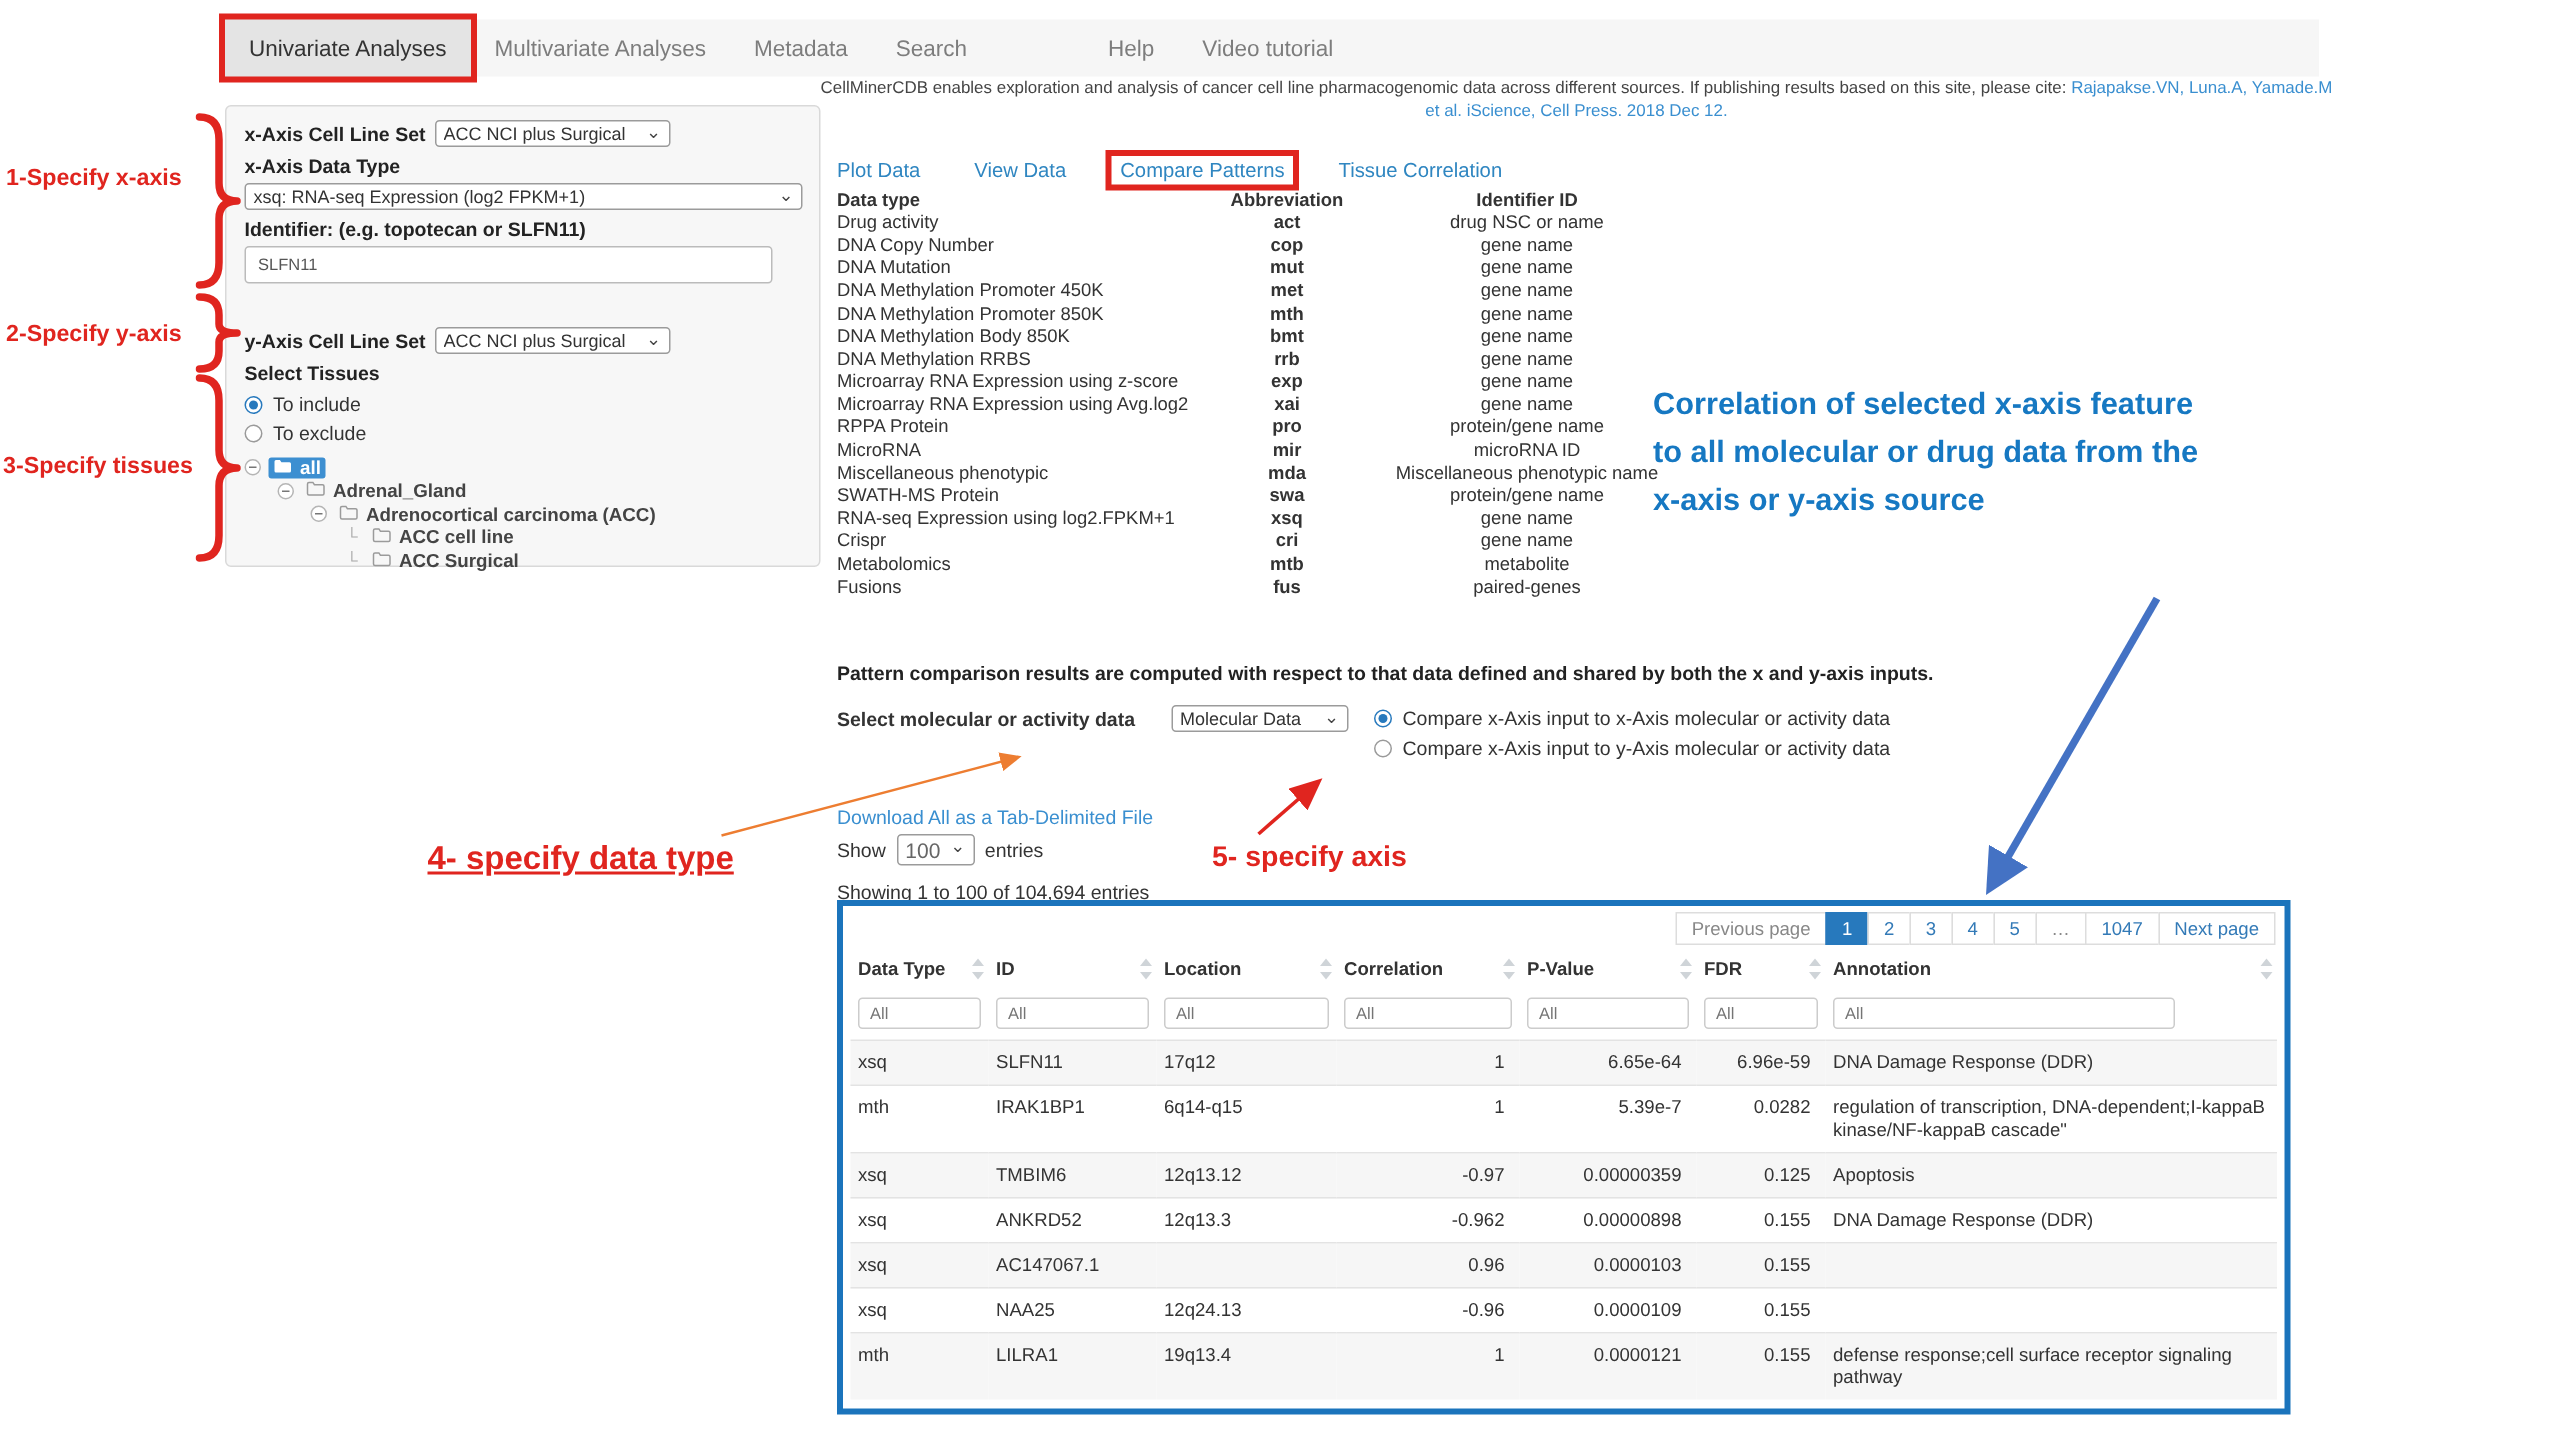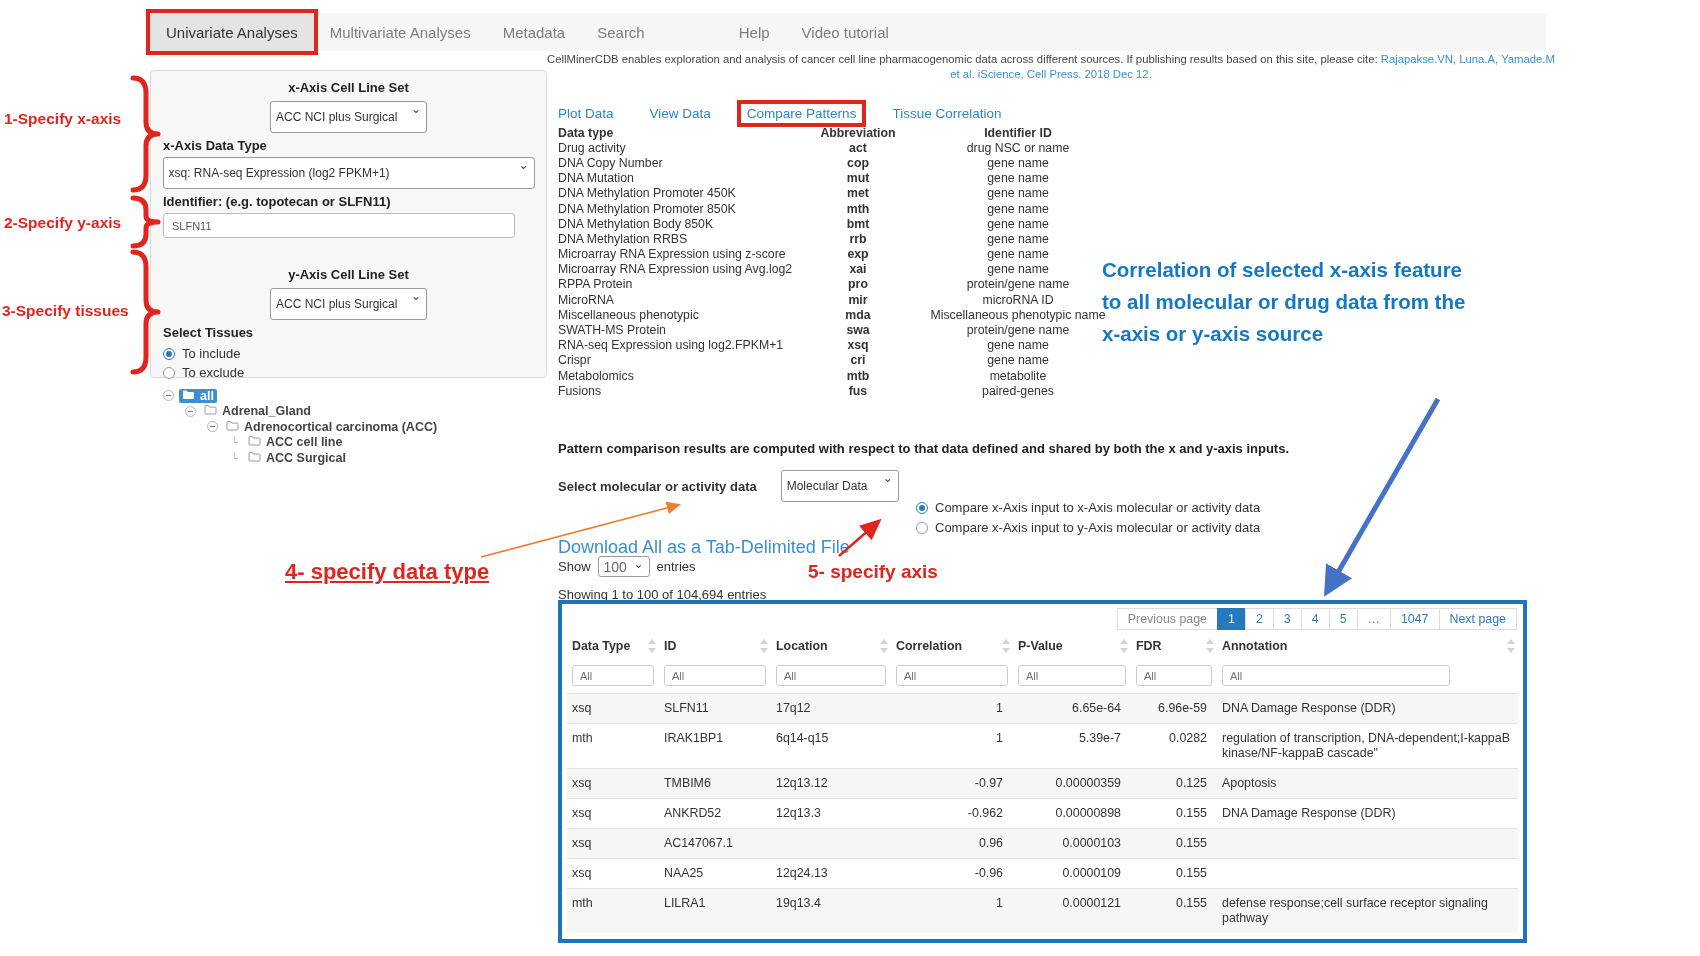--- a/index.html
+++ b/index.html
@@ -13,23 +13,23 @@
     background:#f6f6f6; display:flex; align-items:stretch; }
   .nav-item { padding:0 16px; display:flex; align-items:center; font-size:15px;
     color:#7d7d7d; white-space:nowrap; cursor:pointer; }
   .nav-item.active { background:#e4e4e4; color:#333; box-shadow:0 0 0 4px #e0251f; z-index:3; }
   .nav-item.gap { margin-left:62px; }
   
   .panel { position:absolute; left:150px; top:70px; width:397px; height:308px;
     background:#f7f7f7; border:1px solid #d9d9d9; border-radius:4px; padding:9px 12px;
     font-size:13px; color:#222; }
   .b { font-weight:bold; }
-  .row-inline { display:flex; align-items:center; gap:6px; margin-bottom:5px;flex-direction:column; }
+  .row-inline { display:flex; align-items:center; gap:6px; margin-bottom:5px; }
   select { font-size:12px; color:#333; background:#fff; border:1px solid #9b9b9b;
-    border-radius:3px; height:32px; padding:0 20px 0 5px; appearance:none;
+    border-radius:3px; height:18px; padding:0 20px 0 5px; appearance:none;
     -webkit-appearance:none; font-family:inherit; }
   .sel-wrap { position:relative; display:inline-block; }
   .sel-wrap::after { content:"⌄"; position:absolute; right:6px; top:1px; font-size:12px;
     color:#444; pointer-events:none; }
   .lbl-block { margin:4px 0 4px; }
   .wide-select { width:372px; }
   .id-input { width:352px; height:25px; border:1px solid #bbb; border-radius:3px;
     font-size:11px; color:#555; padding:0 8px; background:#fff; font-family:inherit; }
   .radio-line { display:flex; align-items:center; gap:7px; height:19px; font-size:13px; color:#333; }
   .radio { width:12px; height:12px; border-radius:50%; border:1px solid #9a9a9a;
@@ -58,23 +58,23 @@
   
   .dt-grid { position:absolute; left:558px; top:125px; font-size:12.3px; color:#333; }
   .dt-row { display:grid; grid-template-columns:255px 90px 230px; height:15.2px; align-items:center; }
   .dt-row .c2 { text-align:center; font-weight:bold; }
   .dt-row .c3 { text-align:center; }
   .dt-row.hdr { font-weight:bold; }
   
   .pattern-note { position:absolute; left:558px; top:441px; font-size:13px; font-weight:bold; color:#222; }
   .mol-row { position:absolute; left:558px; top:470px; display:flex; align-items:center; gap:24px;
     font-size:13px; }
-  .axis-radios { position:absolute; left:916px; top:469px; font-size:12.6px; color:#333;margin-top:29px; }
+  .axis-radios { position:absolute; left:916px; top:469px; font-size:12.6px; color:#333; }
   .axis-radios .radio-line { margin-bottom:1px; }
-  .dl-link { position:absolute; left:558px; top:537px; font-size:18px; color:#3a8fd0; cursor:pointer; }
+  .dl-link { position:absolute; left:558px; top:537px; font-size:13px; color:#3a8fd0; cursor:pointer; }
   .show-row { position:absolute; left:558px; top:556px; display:flex; align-items:center; gap:7px;
     font-size:13px; color:#333; }
   .show-row select { height:21px; font-size:14px; color:#666; width:52px; }
   .showing { position:absolute; left:558px; top:587px; font-size:13px; color:#333; }
   
   .results { position:absolute; left:558px; top:600px; width:969px; border:4px solid #1b74bc;
     background:#fff; padding:3px 5px 6px; }
   .pager { display:flex; justify-content:flex-end; margin:1px 1px 3px 0; font-size:12.4px; }
   .pg { border:1px solid #ddd; margin-left:-1px; padding:3px 10px; color:#337ab7;
     white-space:nowrap; cursor:pointer; background:#fff; }

